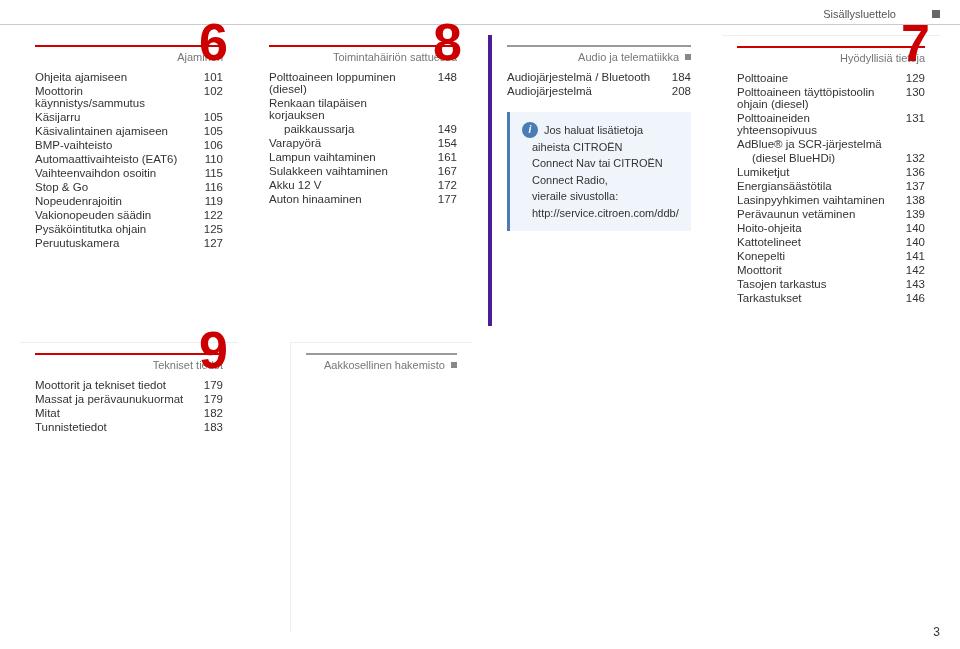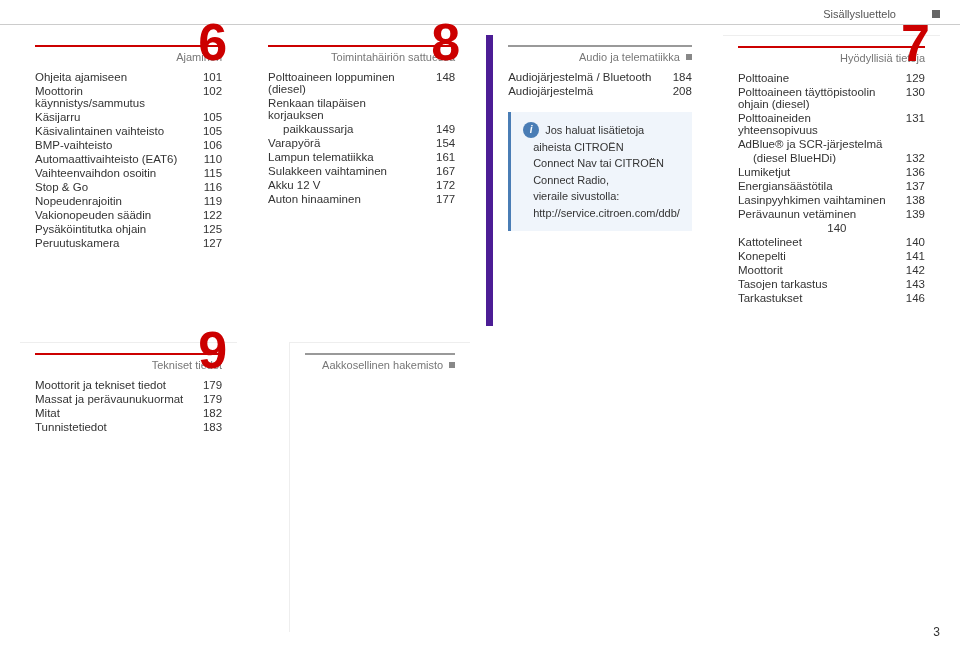--- a/index.html
+++ b/index.html
@@ -103,21 +103,21 @@
       margin-right: 6px;
       float: left;
     }
 
     .info-text {
       margin-left: 10px;
     }
 
     
     .section-audio {
-      border-left: 7px solid #4c1d95;
+      border-left: 4px solid #4c1d95;
     }
 
     
     .section-index {
       border-left: 1px solid #eee;
     }
 
     
     .page-number {
       position: absolute;
@@ -169,21 +169,21 @@
       </div>
       <div class="toc-row">
         <span class="toc-label">Moottorin käynnistys/sammutus</span>
         <span class="toc-page">102</span>
       </div>
       <div class="toc-row">
         <span class="toc-label">Käsijarru</span>
         <span class="toc-page">105</span>
       </div>
       <div class="toc-row">
-        <span class="toc-label">Käsivalintainen vaihteisto</span>
+        <span class="toc-label">Käsivalintainen ajamiseen</span>
         <span class="toc-page">105</span>
       </div>
       <div class="toc-row">
         <span class="toc-label">BMP-vaihteisto</span>
         <span class="toc-page">106</span>
       </div>
       <div class="toc-row">
         <span class="toc-label">Automaattivaihteisto (EAT6)</span>
         <span class="toc-page">110</span>
       </div>
@@ -232,21 +232,21 @@
       </div>
       <div class="toc-row">
         <span class="toc-label indented">paikkaussarja</span>
         <span class="toc-page">149</span>
       </div>
       <div class="toc-row">
         <span class="toc-label">Varapyörä</span>
         <span class="toc-page">154</span>
       </div>
       <div class="toc-row">
-        <span class="toc-label">Lampun telematiikka</span>
+        <span class="toc-label">Lampun vaihtaminen</span>
         <span class="toc-page">161</span>
       </div>
       <div class="toc-row">
         <span class="toc-label">Sulakkeen vaihtaminen</span>
         <span class="toc-page">167</span>
       </div>
       <div class="toc-row">
         <span class="toc-label">Akku 12 V</span>
         <span class="toc-page">172</span>
       </div>
@@ -321,20 +321,21 @@
       </div>
       <div class="toc-row">
         <span class="toc-label">Lasinpyyhkimen vaihtaminen</span>
         <span class="toc-page">138</span>
       </div>
       <div class="toc-row">
         <span class="toc-label">Perävaunun vetäminen</span>
         <span class="toc-page">139</span>
       </div>
       <div class="toc-row">
+        <span class="toc-label">Hoito-ohjeita</span>
         <span class="toc-page">140</span>
       </div>
       <div class="toc-row">
         <span class="toc-label">Kattotelineet</span>
         <span class="toc-page">140</span>
       </div>
       <div class="toc-row">
         <span class="toc-label">Konepelti</span>
         <span class="toc-page">141</span>
       </div>

